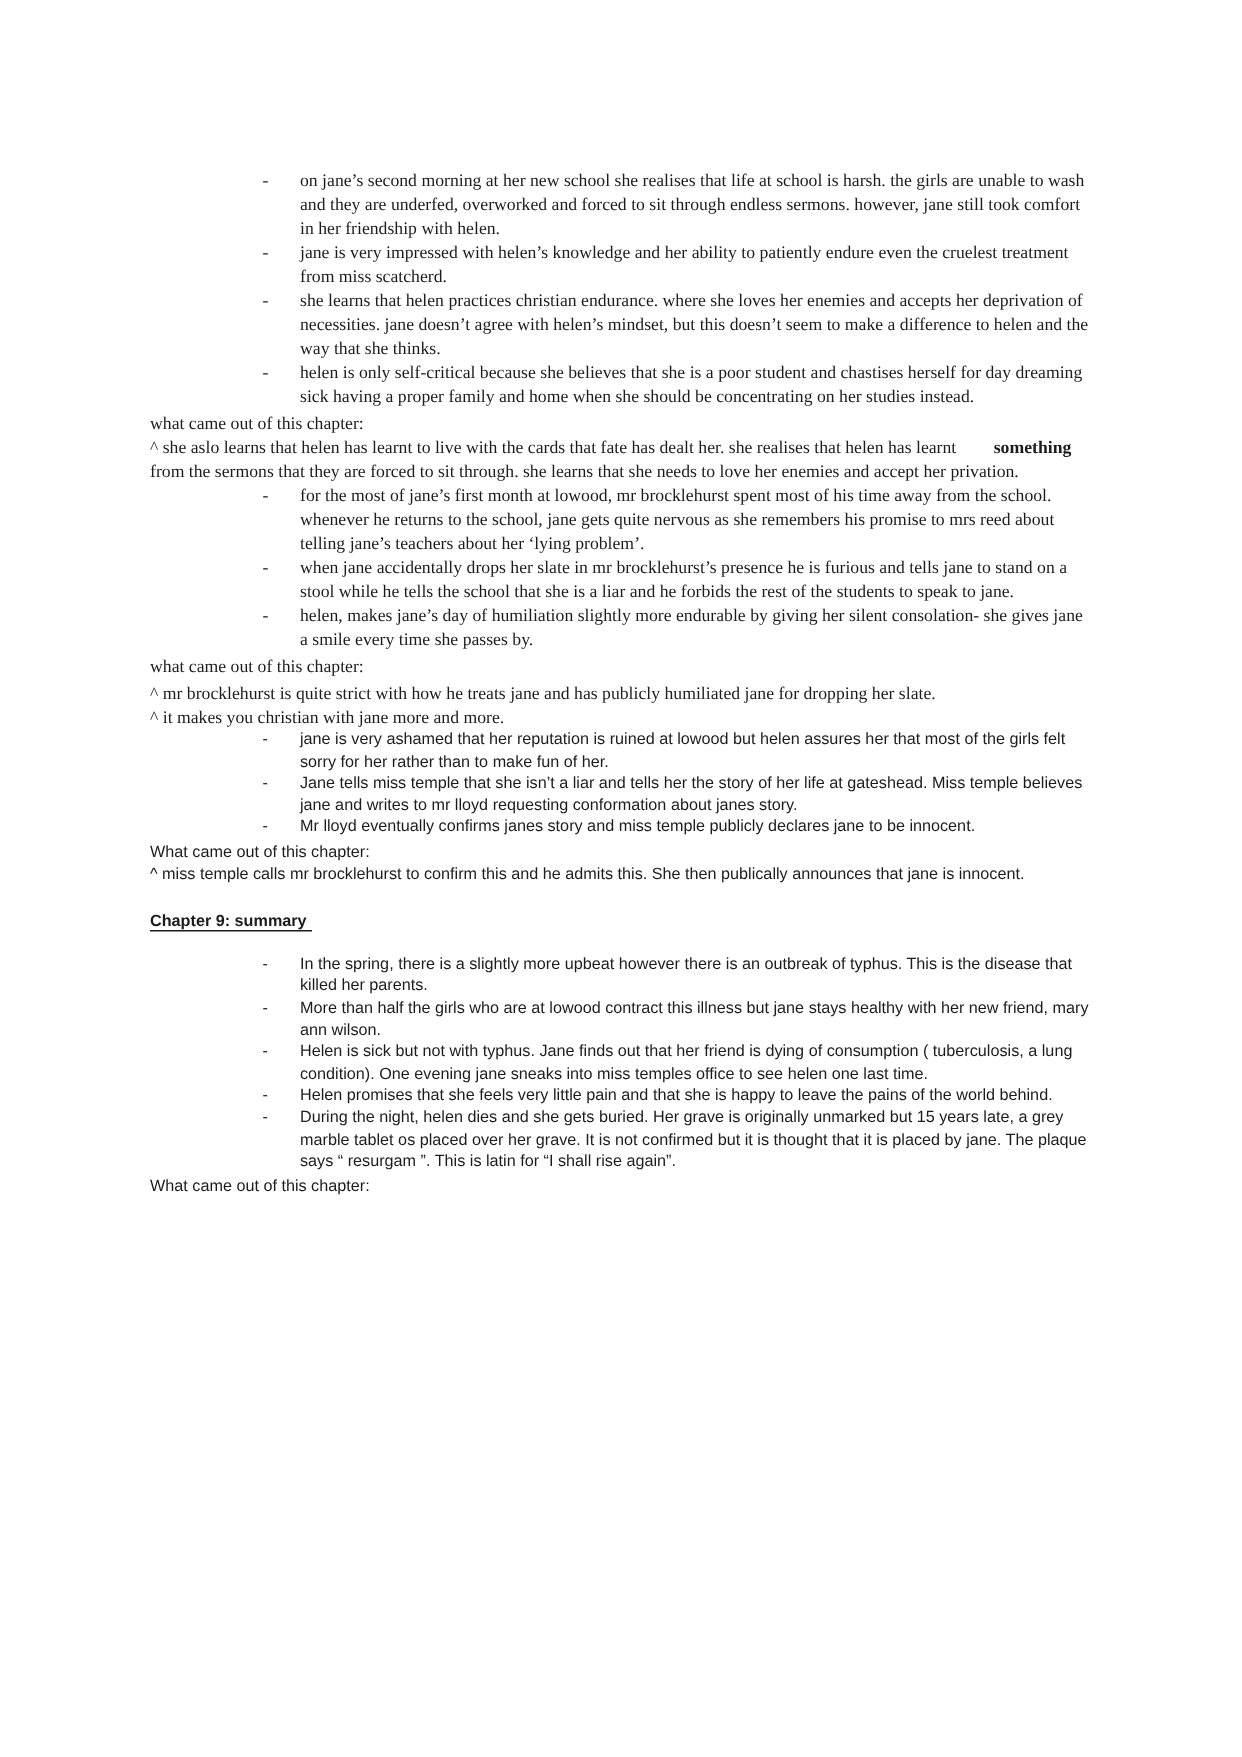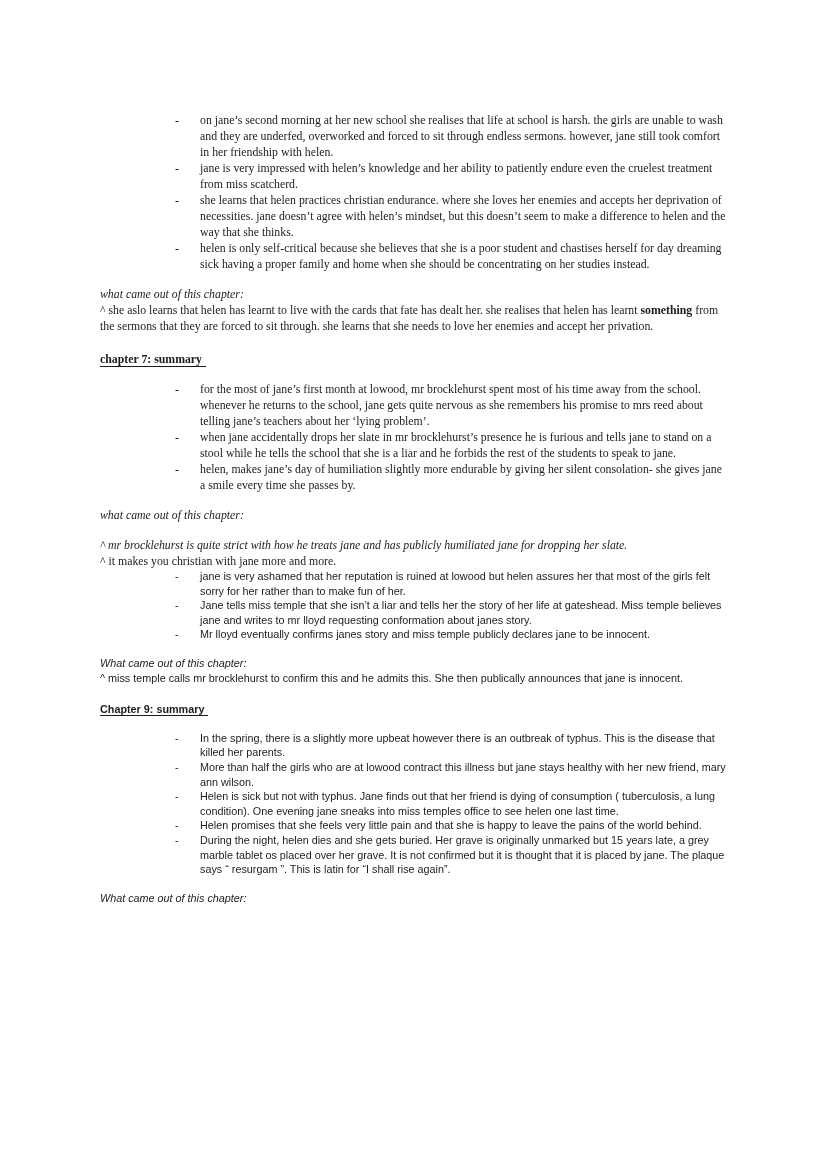--- a/index.html
+++ b/index.html
@@ -19,36 +19,36 @@
   .serif {
     font-family:"Liberation Serif", serif;
     font-size:11.8px;
     line-height:16px;
   }
   .sans {
     font-family:"Liberation Sans", sans-serif;
     font-size:10.8px;
     line-height:14.6px;
   }
-  .para.sp { margin-top:14px;font-style:italic; }
+  .para.sp { margin-top:2px; }
   .para.tight { margin-top:0; }
   .bullets { margin-left:75px; }
   .brow { display:flex; }
   .dash { flex:0 0 25px; width:25px; }
   .btext { flex:1; }
   .heading {
     font-weight:bold;
     margin-top:17px;
     margin-bottom:14px;
   }
   .heading .hu {
     border-bottom:1px solid #1c1c1c;
     padding-right:4px;
   }
-  .b { font-weight:bold; }
+  .b { font-weight:bold;margin-left:22px; }
 </style>
 </head>
 <body>
 
 <div class="page">
   <div class="doc" id="doc">
       <div class="bullets serif">
         <div class="brow">
           <span class="dash">-</span>
           <div class="btext">on jane’s second morning at her new school she realises that life at school is harsh. the girls are unable to wash and they are underfed, overworked and forced to sit through endless sermons. however, jane still took comfort in her friendship with helen.</div>
@@ -61,21 +61,20 @@
           <span class="dash">-</span>
           <div class="btext">she learns that helen practices christian endurance. where she loves her enemies and accepts her deprivation of necessities. jane doesn’t agree with helen’s mindset, but this doesn’t seem to make a difference to helen and the way that she thinks.</div>
         </div>
         <div class="brow">
           <span class="dash">-</span>
           <div class="btext">helen is only self-critical because she believes that she is a poor student and chastises herself for day dreaming sick having a proper family and home when she should be concentrating on her studies instead.</div>
         </div>
       </div>
       <p class="para serif sp"><span>what came out of this chapter:</span></p>
       <p class="para serif tight"><span>^ she aslo learns that helen has learnt to live with the cards that fate has dealt her. she realises that helen has learnt </span><span class="b">something</span><span> from the sermons that they are forced to sit through. she learns that she needs to love her enemies and accept her privation.</span></p>
-      <p class="heading serif"><span class="hu">chapter 7: summary</span></p>
       <div class="bullets serif">
         <div class="brow">
           <span class="dash">-</span>
           <div class="btext">for the most of jane’s first month at lowood, mr brocklehurst spent most of his time away from the school. whenever he returns to the school, jane gets quite nervous as she remembers his promise to mrs reed about telling jane’s teachers about her ‘lying problem’.</div>
         </div>
         <div class="brow">
           <span class="dash">-</span>
           <div class="btext">when jane accidentally drops her slate in mr brocklehurst’s presence he is furious and tells jane to stand on a stool while he tells the school that she is a liar and he forbids the rest of the students to speak to jane.</div>
         </div>
         <div class="brow">

